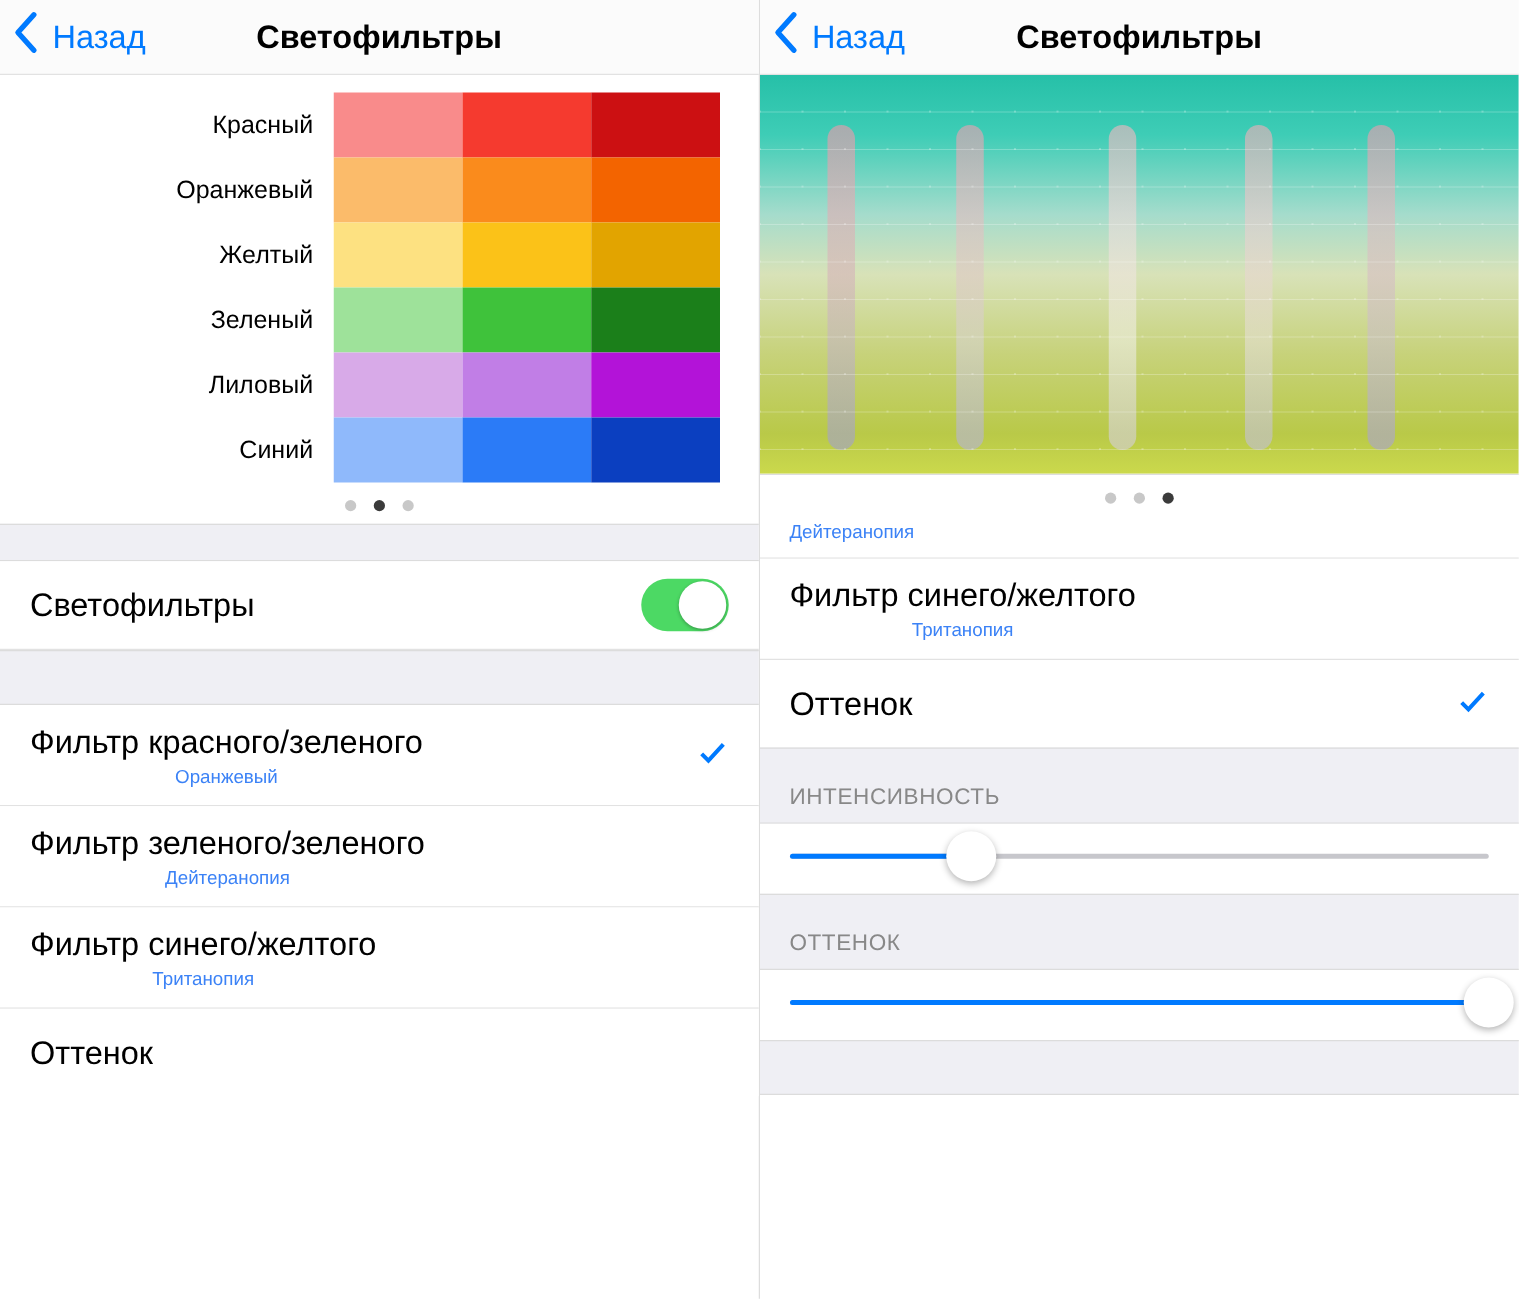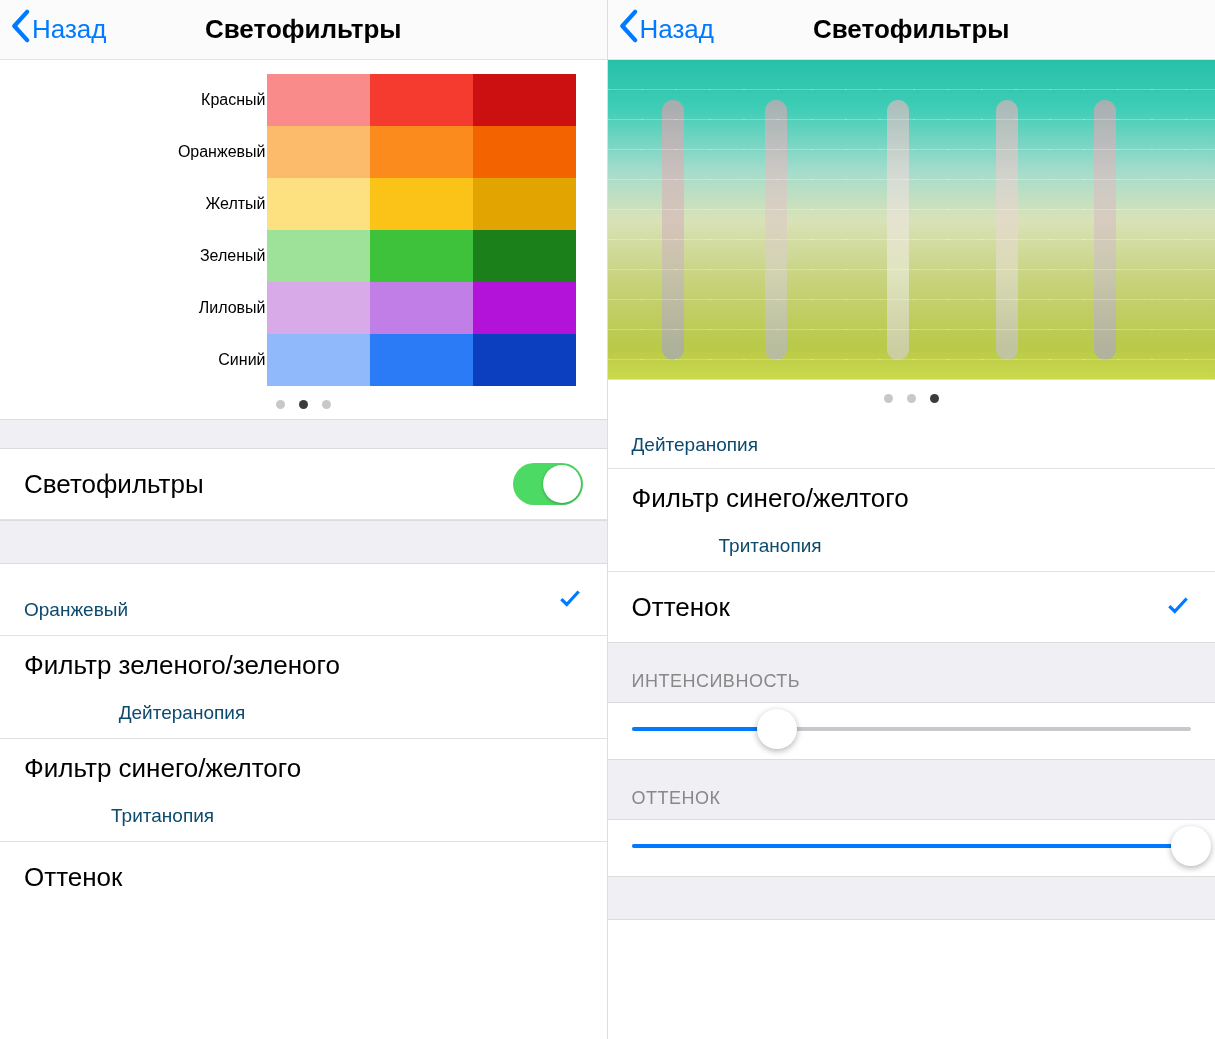--- a/index.html
+++ b/index.html
@@ -27,21 +27,21 @@
     border-bottom: 1px solid #e2e2e2;
     position: relative;
     padding: 0 10px;
     background: #fbfbfb;
   }
   .back {
     display: flex;
     align-items: center;
     color: #007aff;
     font-size: 26px;
-    gap: 2px;
+    gap: 12px;
     cursor: pointer;
   }
   .back svg { width: 20px; height: 34px; }
   .title {
     position: absolute;
     left: 0; right: 0;
     text-align: center;
     font-weight: 600;
     font-size: 26px;
     color: #000;
@@ -55,23 +55,23 @@
     flex-direction: column;
     align-items: flex-end;
   }
   .swatch-row {
     display: flex;
     align-items: center;
     justify-content: flex-end;
     height: 52px;
   }
   .swatch-label {
-    font-size: 16px;
+    font-size: 20px;
     color: #000;
-    margin-right: 1px;
+    margin-right: 16px;
     white-space: nowrap;
   }
   .swatch-colors {
     display: flex;
     width: 310px;
     height: 52px;
   }
   .sw { flex: 1; }
 
   .pager {
@@ -99,21 +99,21 @@
     padding: 14px 24px;
     display: flex;
     align-items: center;
     justify-content: space-between;
     background: #fff;
     border-bottom: 1px solid #e2e2e2;
   }
   .cell.no-bottom-border { border-bottom: none; }
   .cell-text { display: flex; flex-direction: column; align-items: center; }
   .cell-title { font-size: 26px; color: #000; }
-  .cell-sub { font-size: 19px; color: #0c4a6e; margin-top: 21px; }
+  .cell-sub { font-size: 15px; color: #3b82f6; margin-top: 4px; }
 
   .switch {
     width: 70px; height: 42px; border-radius: 42px;
     background: #4cd964; position: relative;
   }
   .switch .knob {
     position: absolute;
     top: 2px; right: 2px;
     width: 38px; height: 38px;
     background: #fff;
@@ -270,20 +270,21 @@
     <div class="switch">
       <div class="knob"></div>
     </div>
   </div>
 
   <div class="sep sep-tall"></div>
 
   <div id="left-options">
       <div class="cell">
         <div class="cell-text">
+          <div class="cell-title">Фильтр красного/зеленого</div>
           <div class="cell-sub">Оранжевый</div>
         </div>
         <span class="check"><svg viewBox="0 0 24 24">
             <polyline points="4,13 9,18 20,6"></polyline>
           </svg></span>
       </div>
       <div class="cell">
         <div class="cell-text">
           <div class="cell-title">Фильтр зеленого/зеленого</div>
           <div class="cell-sub">Дейтеранопия</div>

